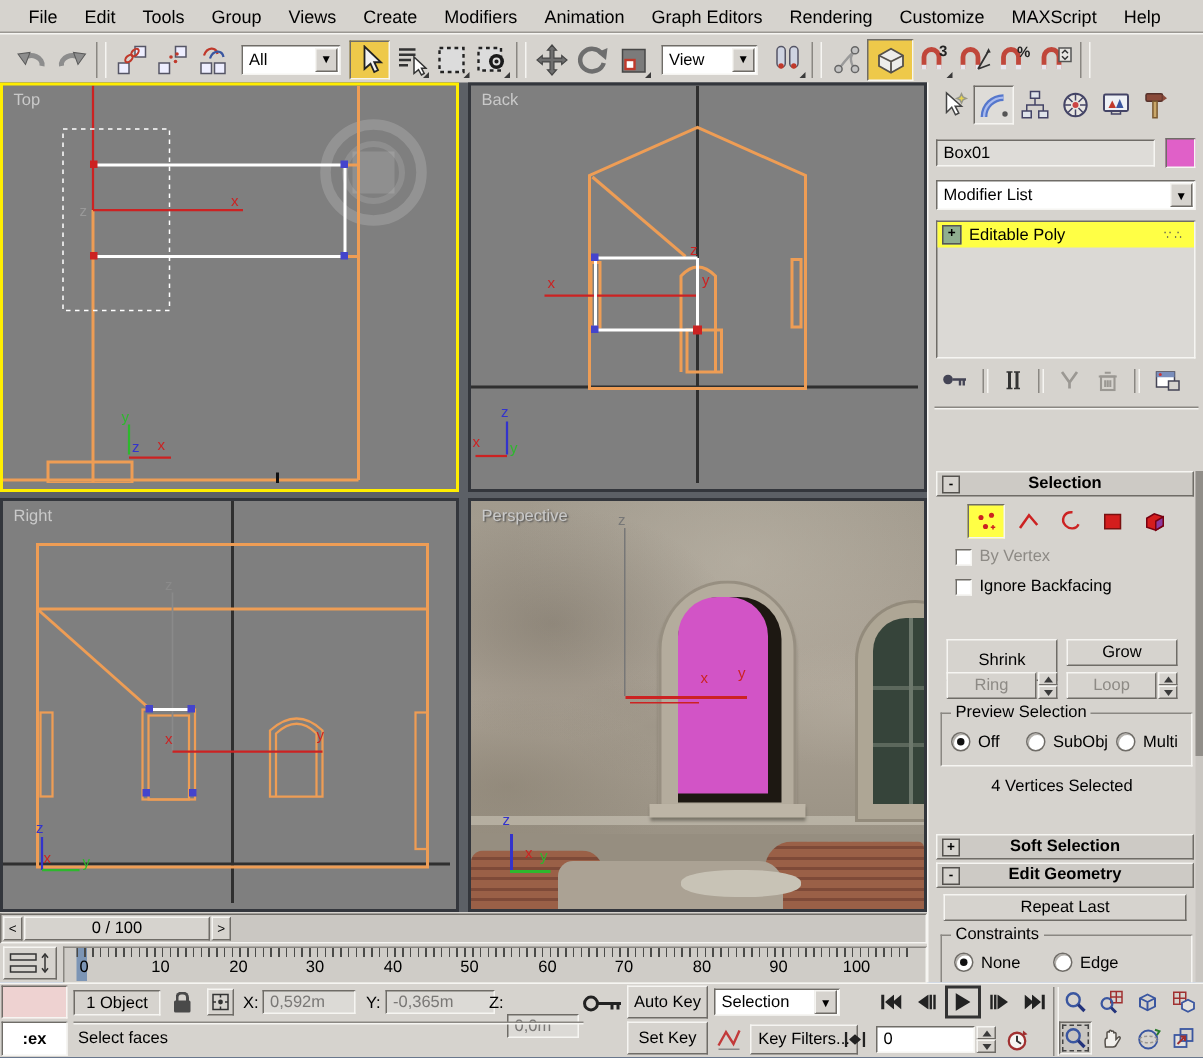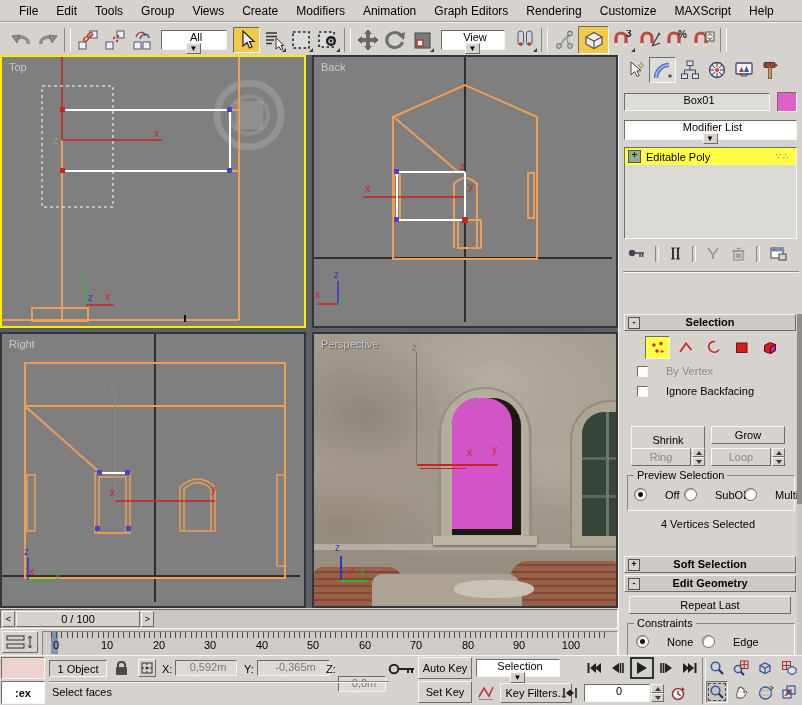--- a/index.html
+++ b/index.html
@@ -1,21 +1,21 @@
 <!DOCTYPE html>
 <html><head>
 <meta charset="utf-8">
 <style>
   html,body{margin:0;padding:0;background:#444;}
   #root{position:relative;width:802px;height:705px;background:#3b82f6;overflow:hidden;
         font-family:"Liberation Sans",sans-serif;font-size:11px;color:#000;}
   .abs{position:absolute;}
   .cen{display:flex;align-items:center;justify-content:center;}
   .btn{border:1px solid;border-color:#f6f5f2 #6f6c67 #6f6c67 #f6f5f2;background:#d6d3ce;box-sizing:border-box;}
-  .sunk{border:1px solid;border-color:#6f6c67 #f6f5f2 #f6f5f2 #6f6c67;box-sizing:border-box;flex-direction:column;}
+  .sunk{border:1px solid;border-color:#6f6c67 #f6f5f2 #f6f5f2 #6f6c67;box-sizing:border-box;}
   .pressed{border-color:#6f6c67 #f6f5f2 #f6f5f2 #6f6c67;}
   .hl{background:#eec94a;}
   .yel{background:#ffff45;}
   .gray{color:#8d8a85;}
   
   #menubar{position:absolute;left:0;top:0;width:802px;height:21px;display:flex;align-items:center;
            padding-left:10px;border-bottom:1px solid #9a9792;background:#d6d3ce;font-size:12px;}
   #menubar span{padding:2px 9px;cursor:default;}
   #toolbar{position:absolute;left:0;top:22px;width:802px;height:33px;display:flex;align-items:center;
            padding-left:7px;background:#d6d3ce;border-top:1px solid #f6f5f2;}
@@ -47,21 +47,21 @@
   .tab{width:27px;height:26px;display:flex;align-items:center;justify-content:center;}
   .rollhdr{position:absolute;left:5px;width:170px;height:15px;background:#cdcac5;
            border:1px solid;border-color:#f6f5f2 #6f6c67 #6f6c67 #f6f5f2;
            font-weight:bold;text-align:center;line-height:14px;}
   .pm{position:absolute;left:3px;top:2px;width:10px;height:10px;background:#d6d3ce;
       border:1px solid #55524e;font-weight:bold;font-size:9px;line-height:8px;text-align:center;}
   .chk{width:11px;height:11px;background:#fff;flex:none;}
   .radio{width:11px;height:11px;border-radius:50%;background:#fff;border:1px solid #6f6c67;
          box-shadow:inset 1px 1px 0 #b5b2ad;position:relative;flex:none;}
   .radio.on:after{content:"";position:absolute;left:3px;top:3px;width:5px;height:5px;border-radius:50%;background:#111;}
-  .row{position:absolute;display:flex;align-items:center;gap:18px;}
+  .row{position:absolute;display:flex;align-items:center;gap:5px;}
   .spin{width:13px;height:18px;display:flex;flex-direction:column;flex:none;}
   .spin div{flex:1;display:flex;align-items:center;justify-content:center;}
   .upar{width:0;height:0;border-left:3px solid transparent;border-right:3px solid transparent;border-bottom:4px solid #3a3a3a;}
   .dnar{width:0;height:0;border-left:3px solid transparent;border-right:3px solid transparent;border-top:4px solid #3a3a3a;}
   .grpbox{position:absolute;border:1px solid;border-color:#8a8782 #f6f5f2 #f6f5f2 #8a8782;}
   .grplbl{position:absolute;top:-7px;left:6px;background:#d6d3ce;padding:0 3px;}
   
   #timeslider{position:absolute;left:0;top:608px;width:618px;height:22px;background:#d6d3ce;}
   #trackbar{position:absolute;left:0;top:630px;width:618px;height:25px;background:#d6d3ce;}
   #ruler{position:absolute;left:42px;top:1px;width:574px;height:23px;background:#cfccc7;

